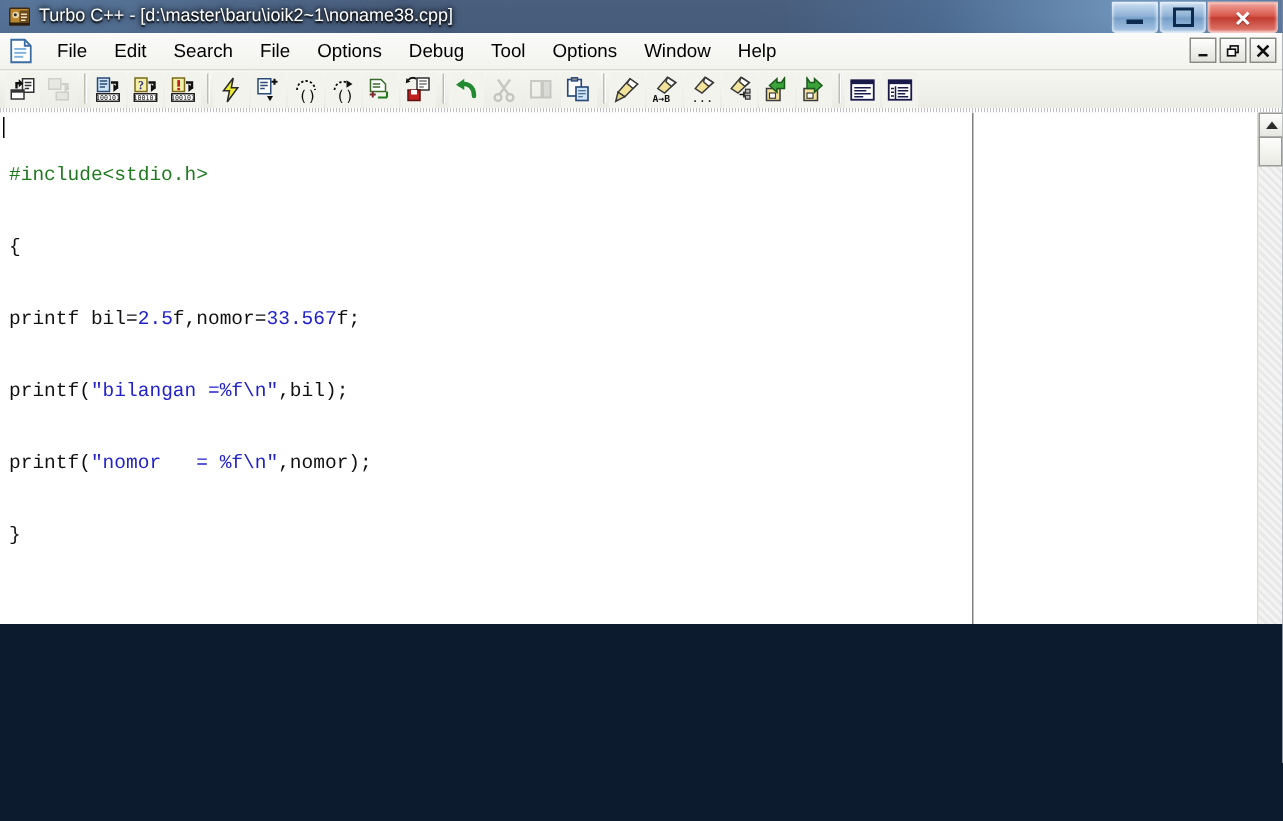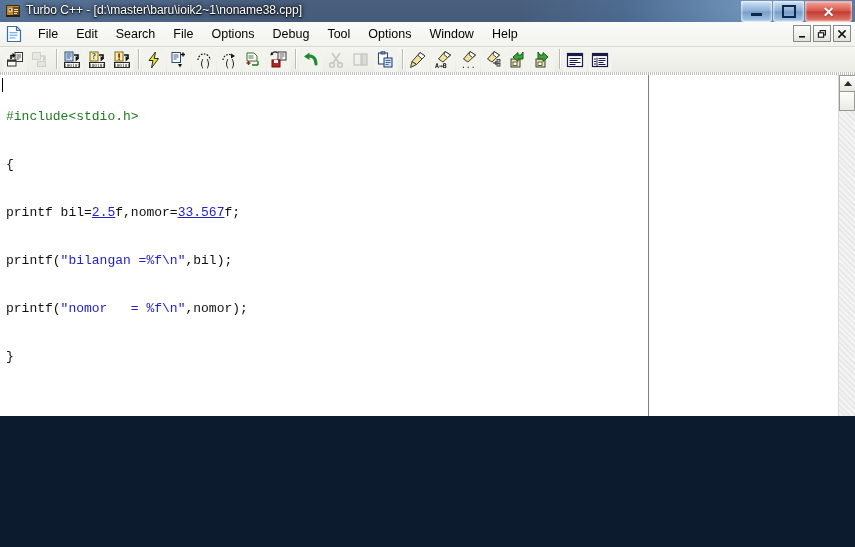--- a/index.html
+++ b/index.html
@@ -120,21 +120,21 @@
   }
   .code{
     position:absolute;left:6px;top:2px;
     font-family:"Liberation Mono","DejaVu Sans Mono",monospace;
     font-size:13px;line-height:16px;
     color:#1a1a1a;white-space:pre;
   }
   .code .ln{display:block;height:16px;}
   .c-pre{color:#1f7a1f;}
   .c-str{color:#2222cc;}
-  .c-num{color:#2222cc;text-decoration:underline;}
+  .c-num{color:#2222cc;}
   .c-plain{color:#101010;}
   .caret{
     position:absolute;left:2px;top:3px;width:1px;height:14px;background:#000;
   }
 
   
   .vscroll{
     position:absolute;right:0;top:3px;bottom:16px;width:16px;
     background:repeating-linear-gradient(45deg,#f4f4f4 0 2px,#e9e9e9 2px 4px);
     border-left:1px solid #dcdcd6;

